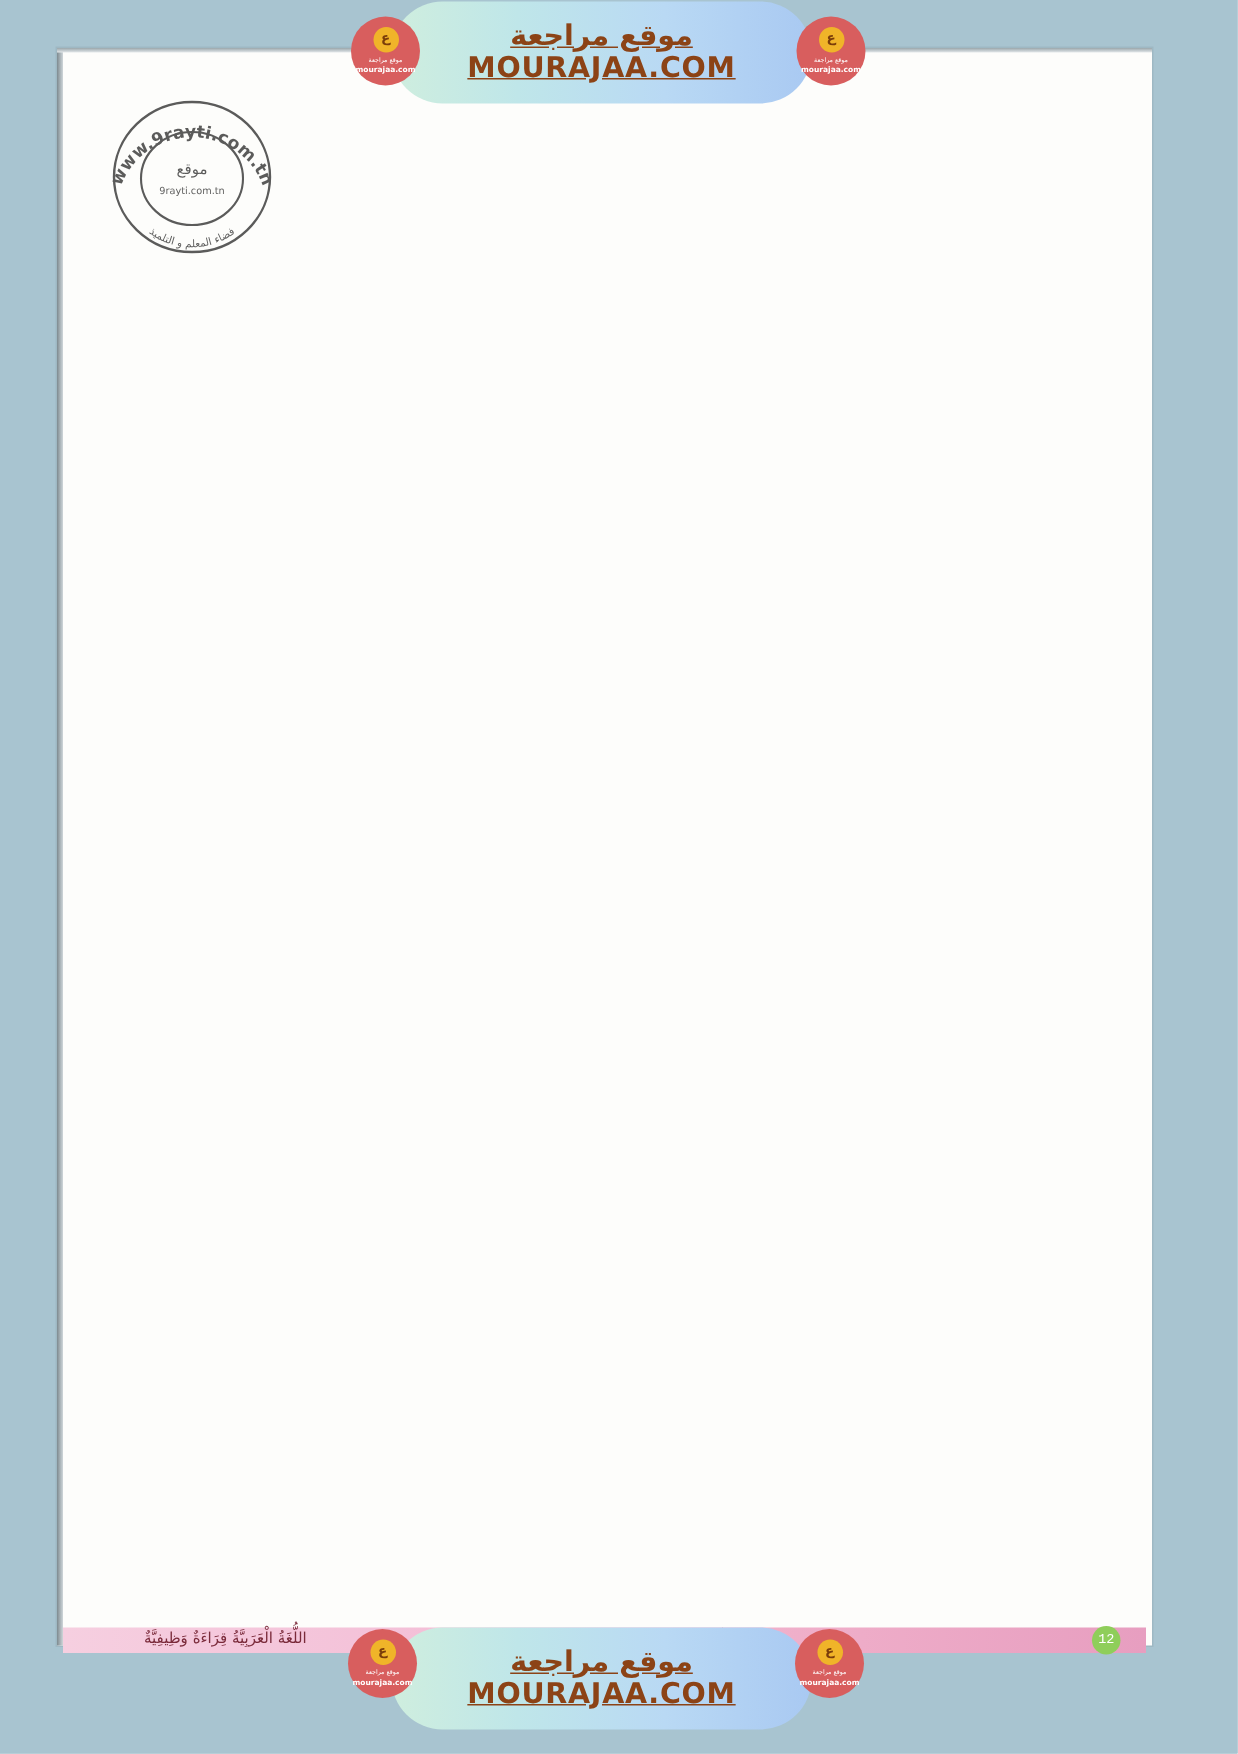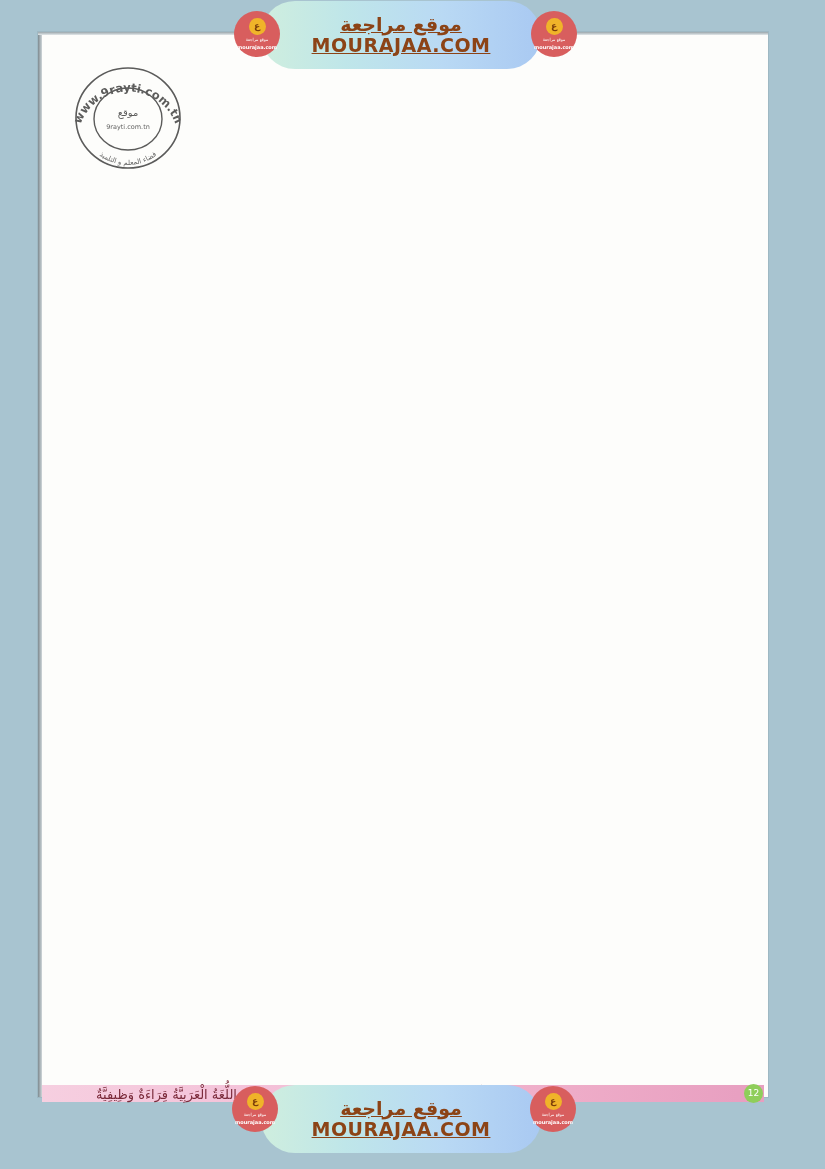--- a/index.html
+++ b/index.html
@@ -56,31 +56,31 @@
 
   
   .footer-strip {
     position: absolute;
     left: 42px; top: 1085px;
     width: 722px; height: 17px;
     background: linear-gradient(90deg,#f6cfe0 0%, #f3bdd6 40%, #efaec9 70%, #e79ec0 100%);
   }
   .footer-text-right {
     position: absolute; left: 96px; top: 1087px;
-    font-size: 13px; color: #7a2a3a; direction: rtl; white-space: nowrap; text-align: center;
+    font-size: 10px; color: #7a2a3a; direction: rtl; white-space: nowrap; text-align: center;
   }
   .footer-text-mid {
     position: absolute; left: 430px; top: 1087px;
     font-size: 7px; color: #7a2a3a; direction: rtl; white-space: nowrap;
   }
   .footer-page {
-    position: absolute; left: 744px; top: 1084px;
+    position: absolute; left: 728px; top: 1084px;
     width: 19px; height: 19px; border-radius: 50%;
     background: #8fce5a; color: #fff;
-    font-size: 9px; line-height: 19px; text-align: center;
+    font-size: 9px; line-height: 19px; text-align: center; font-family: Liberation Mono, monospace;
   }
 
   
   .wm-band {
     position: absolute;
     height: 68px;
     border-radius: 34px;
     background: linear-gradient(90deg,#cfeede 0%, #bfe6e9 30%, #b9d9f4 65%, #a9c9f2 100%);
     display: flex; flex-direction: column;
     align-items: center; justify-content: center;

